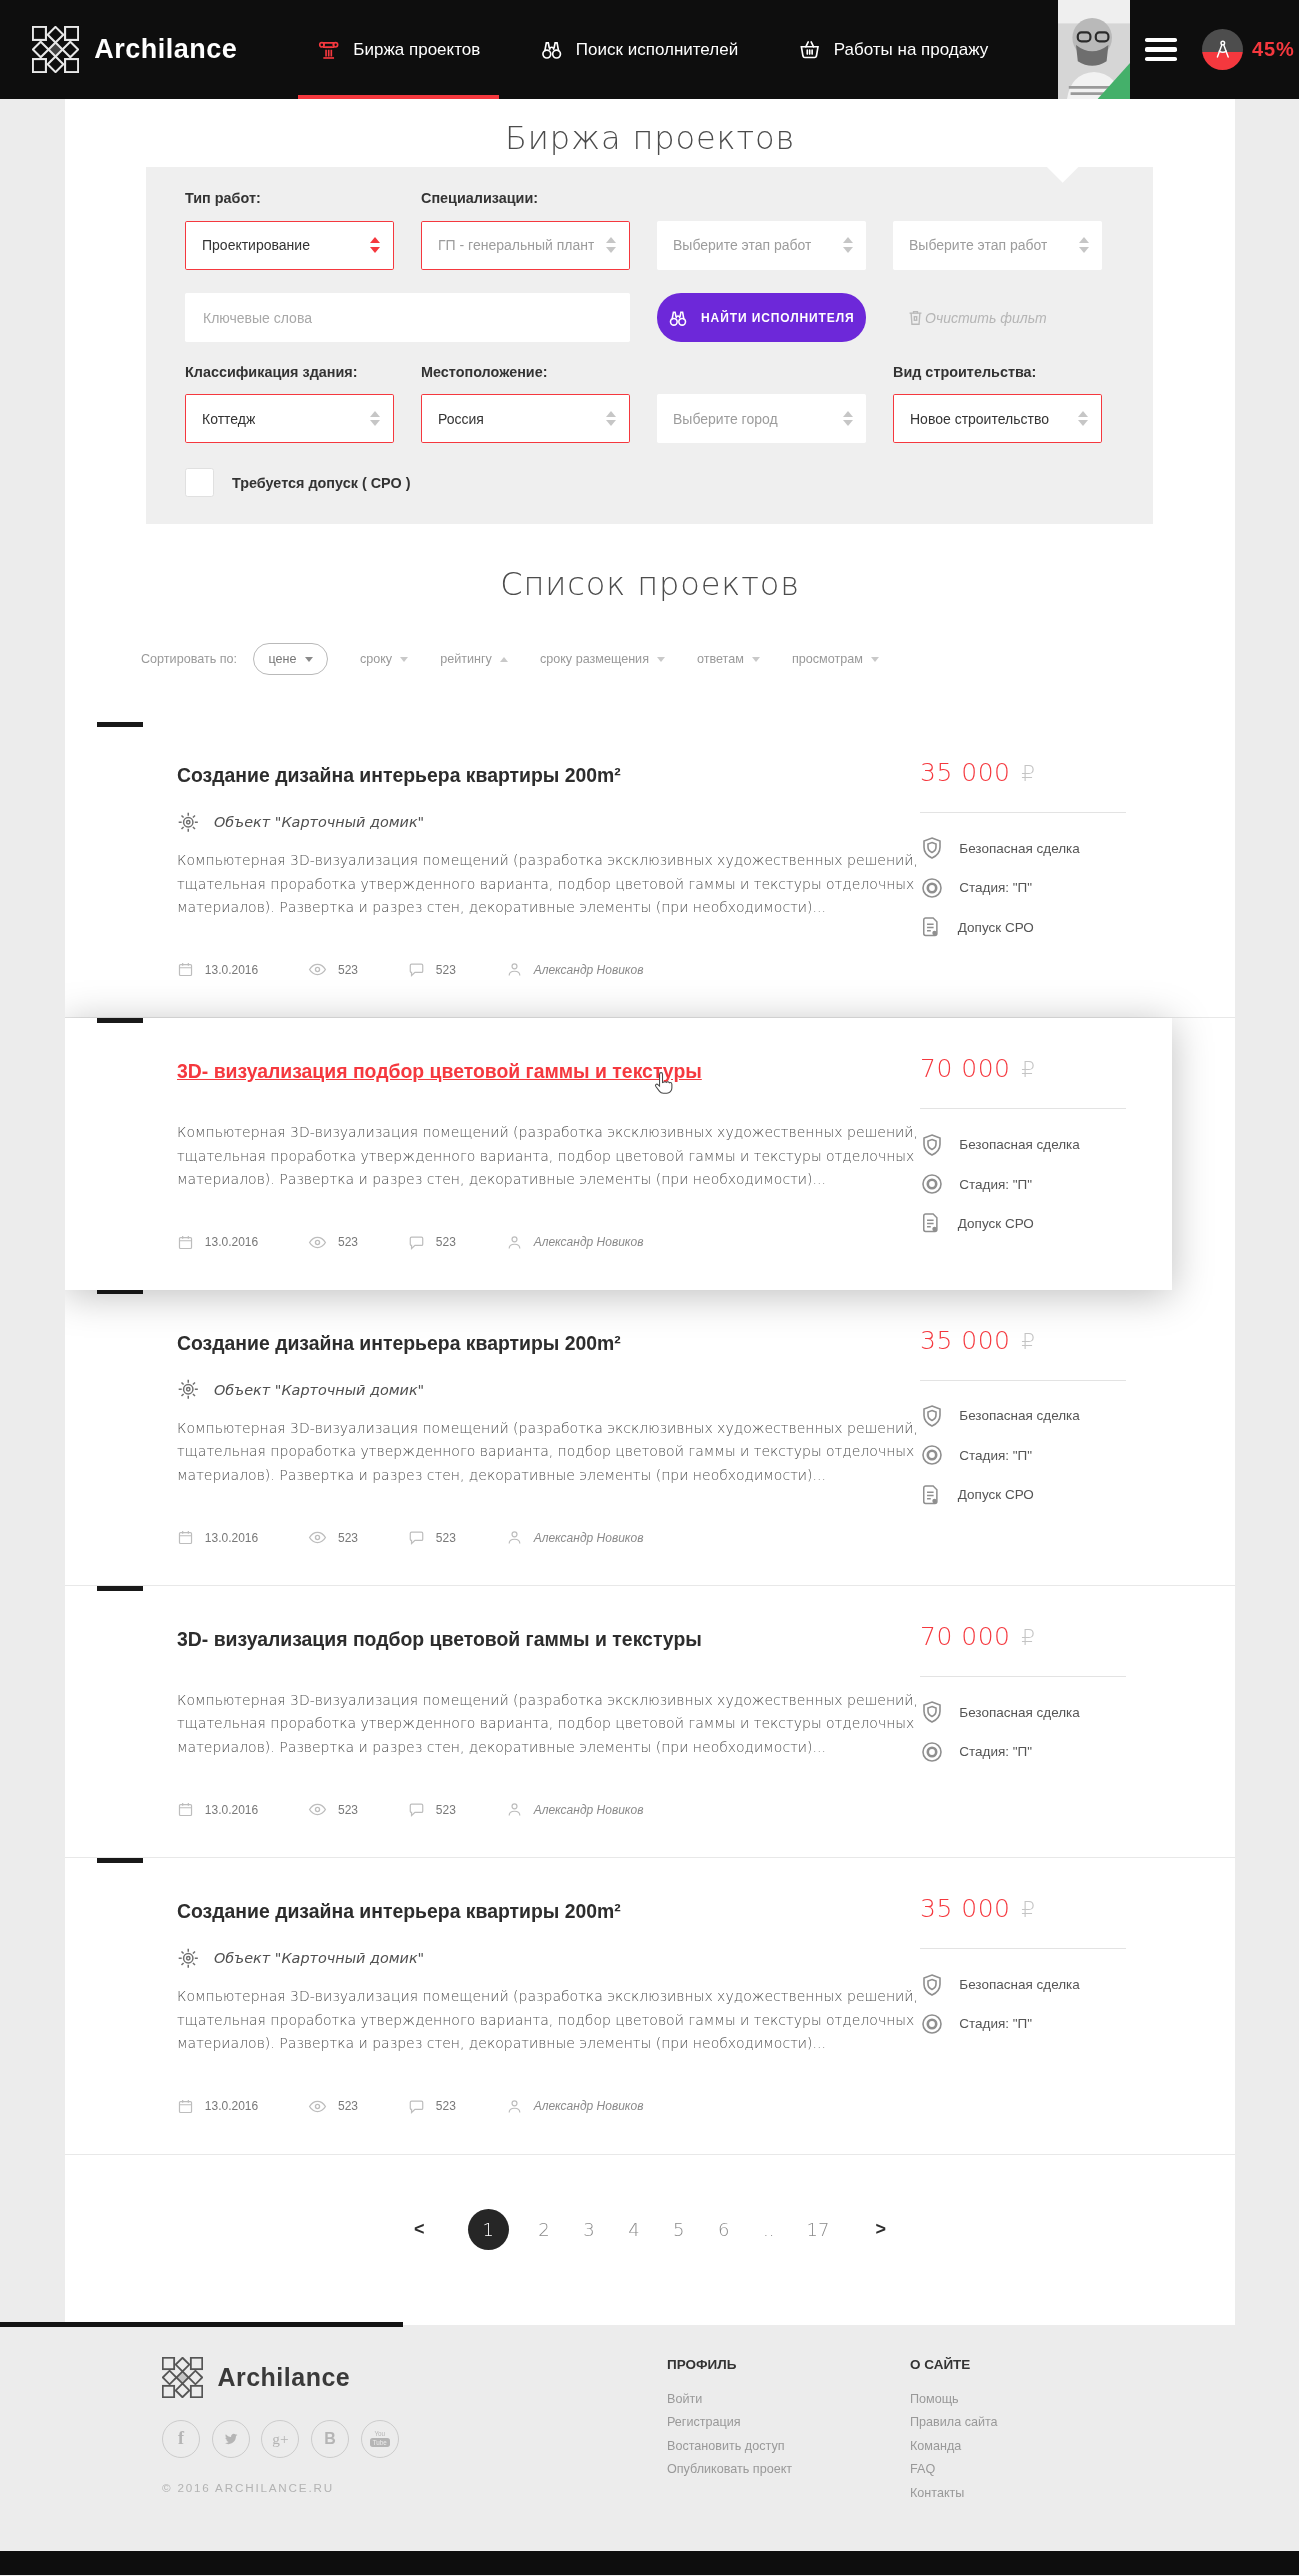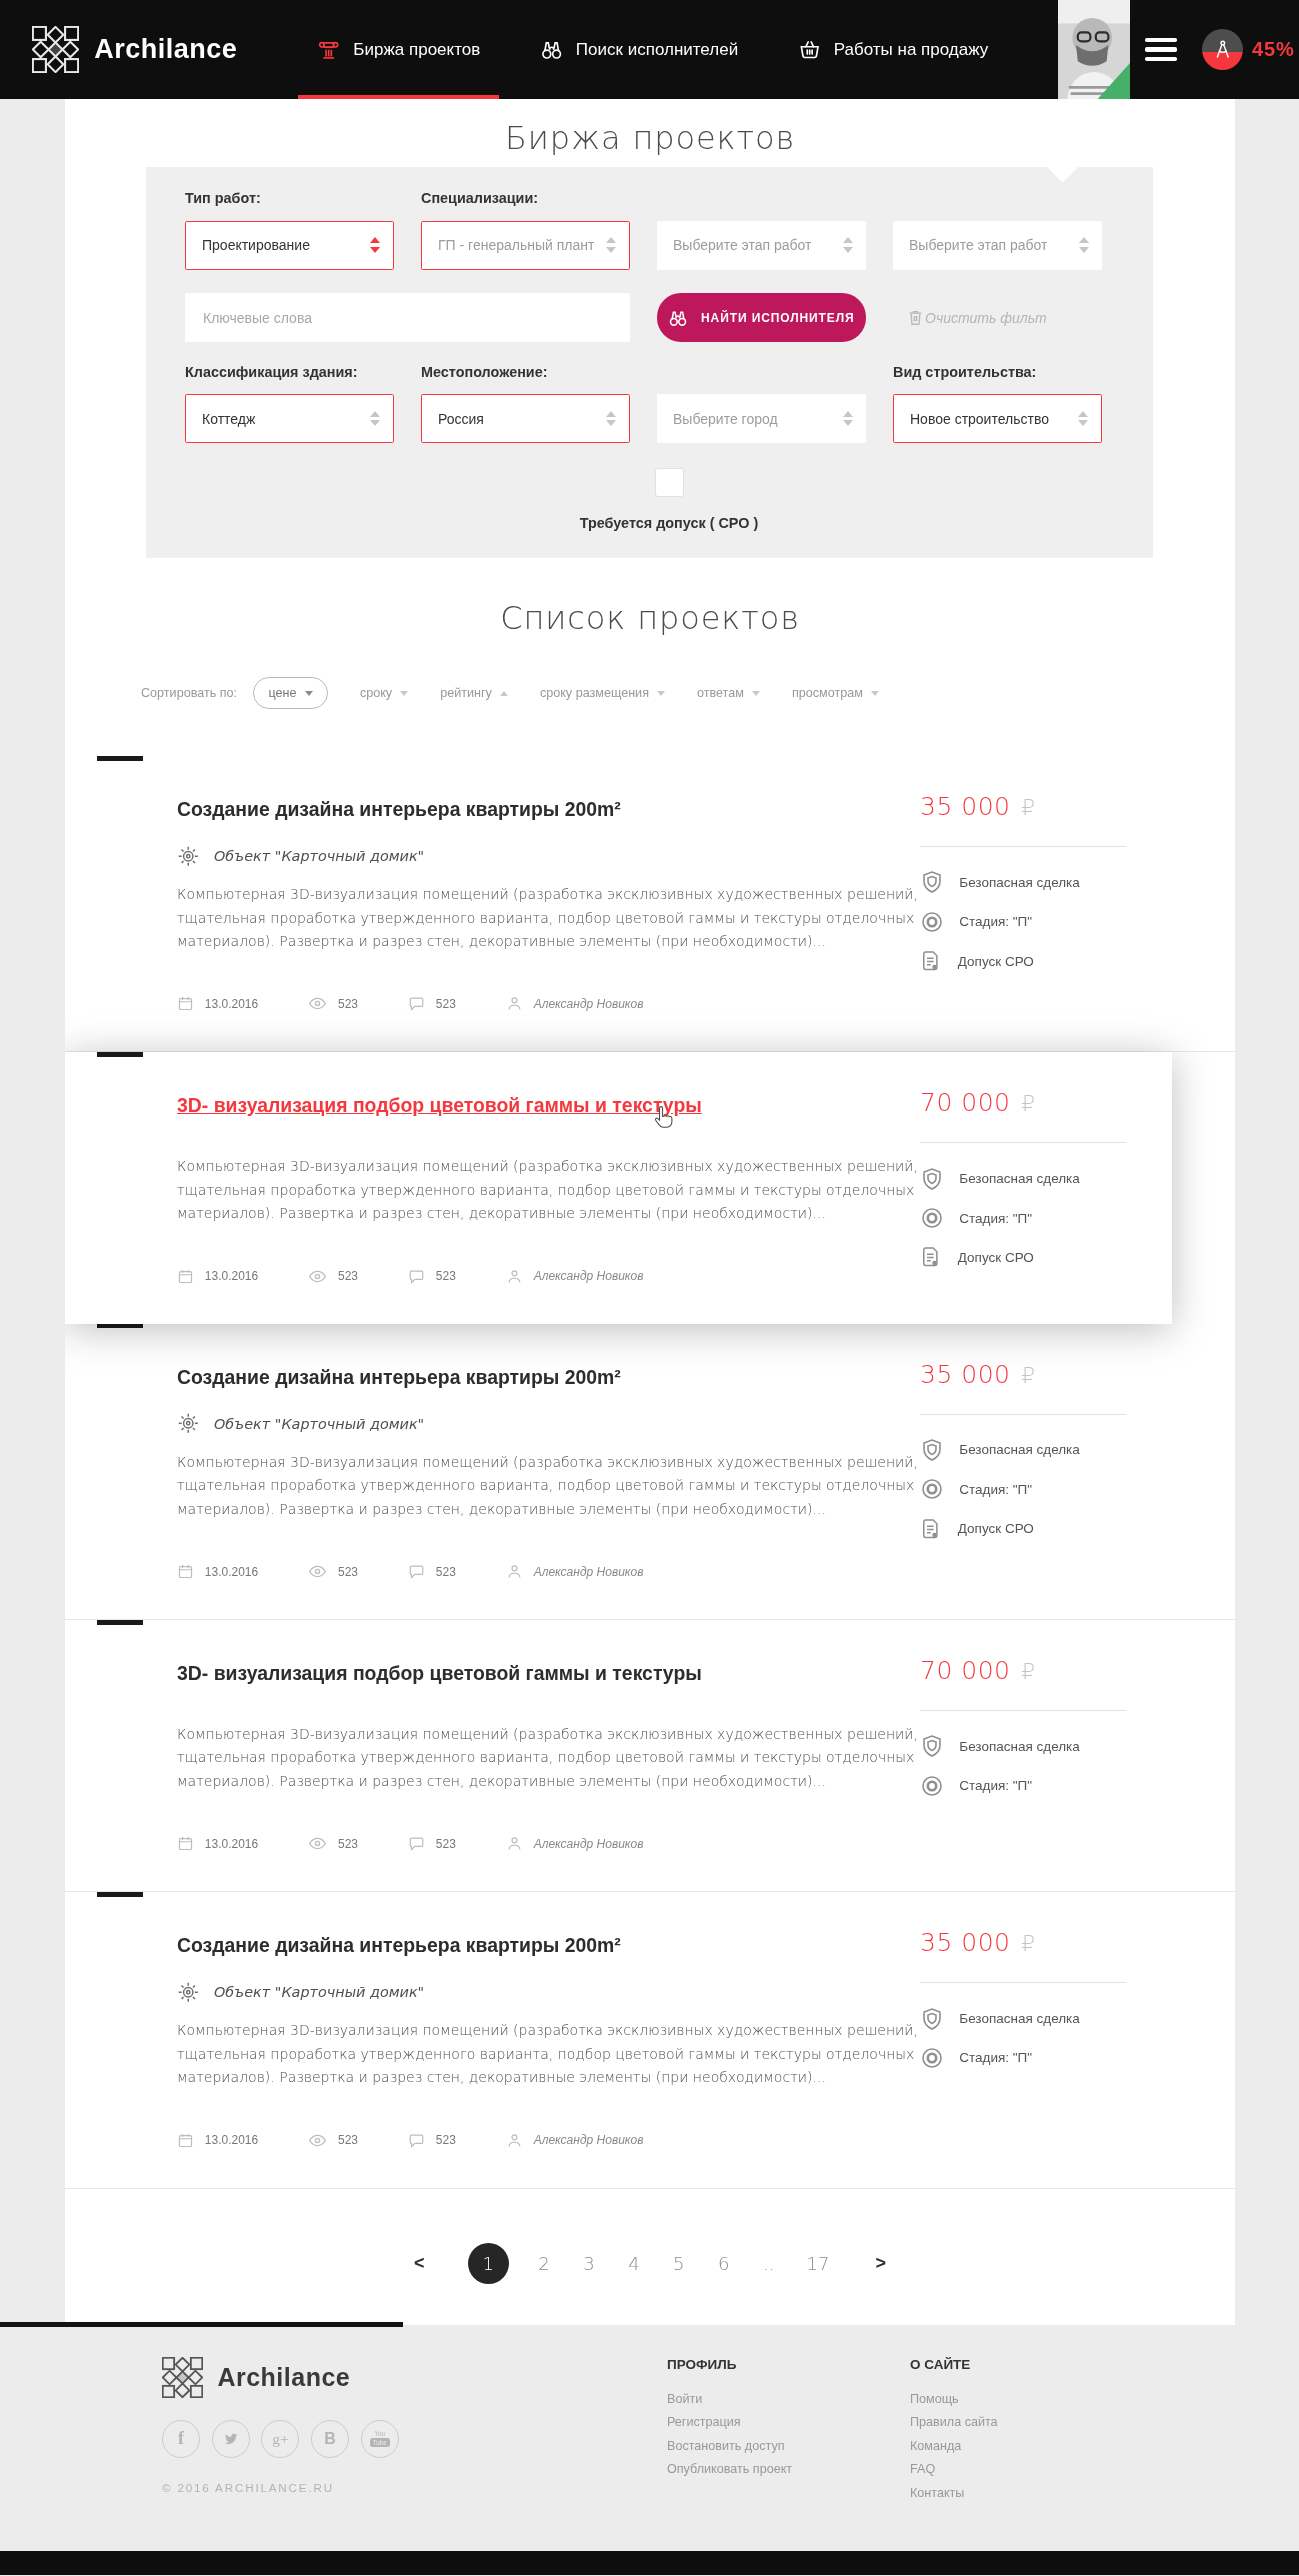--- a/index.html
+++ b/index.html
@@ -38,28 +38,28 @@
   .sel .muted, .muted { color:#9c9c9c; }
   .arr { margin-left:auto; display:flex; flex-direction:column; gap:3.6px; flex:none; padding-left:7.2px; }
   .arr i { width:0; height:0; border-left:5.4px solid transparent; border-right:5.4px solid transparent; }
   .arr .u { border-bottom:6.3px solid #c6c6c6; }
   .arr .d { border-top:6.3px solid #c6c6c6; }
   .arr.red-a .u { border-bottom-color:#f5383e; }
   .arr.red-a .d { border-top-color:#f5383e; }
   .row2 { margin-top:23.4px; align-items:center; }
   .kw-input { width:445px; height:49px; border:none; background:#fff; padding:0 18px; font-size:14px; color:#333; font-family:"Liberation Sans",sans-serif; border-radius:1.8px; }
   .kw-input::placeholder { color:#a8a8a8; }
-  .find-btn { width:209px; height:49px; margin-left:27px; border:none; border-radius:24px; background:#be185d; color:#fff; font-size:12px; font-weight:bold; letter-spacing:0.9px; display:flex; align-items:center; justify-content:center; gap:12.6px; cursor:pointer; font-family:"Liberation Sans",sans-serif; }
+  .find-btn { width:209px; height:49px; margin-left:27px; border:none; border-radius:24px; background:#6d28d9; color:#fff; font-size:12px; font-weight:bold; letter-spacing:0.9px; display:flex; align-items:center; justify-content:center; gap:12.6px; cursor:pointer; font-family:"Liberation Sans",sans-serif; }
   .clear { margin-left:40px; display:flex; align-items:center; gap:0; color:#b5b5b5; font-size:14px; font-style:italic; cursor:pointer; }
   .adv-row { margin-top:23.4px; display:flex; align-items:center; }
   .adv-label { font-size:14.4px; font-weight:bold; color:#333; }
   .adv-circle { width:41px; height:41px; border-radius:50%; background:#fff; box-shadow:0 1.8px 5.4px rgba(0,0,0,.08); display:flex; align-items:center; justify-content:center; margin-left:23.4px; cursor:pointer; }
   .adv-line { flex:1; height:0.9px; background:#dcdcdc; margin:0 50px 0 21.6px; }
   .labels2 { margin-top:21.6px; }
-  .chk-row { margin-top:25px; display:flex; align-items:center; gap:18px;flex-direction:column; }
+  .chk-row { margin-top:25px; display:flex; align-items:center; gap:18px; }
   .checkbox { width:29px; height:29px; background:#fff; border:0.9px solid #e0e0e0; border-radius:2.7px; cursor:pointer; }
   .chk-label { font-size:14.4px; font-weight:bold; color:#333; }
 
   
   .sort { margin:40px 0 0 76px; display:flex; align-items:center; font-size:12.6px; color:#999; }
   .sort-label { margin-right:16px; }
   .pill { border:0.9px solid #b9b9b9; border-radius:16px; padding:8px 14.4px; display:flex; align-items:center; gap:8px; color:#777; cursor:pointer; }
   .sort-opt { display:flex; align-items:center; gap:8px; margin-left:32px; cursor:pointer; }
   .tri-d { width:0; height:0; border-left:4.5px solid transparent; border-right:4.5px solid transparent; border-top:5.4px solid #c9c9c9; }
   .tri-u { width:0; height:0; border-left:4.5px solid transparent; border-right:4.5px solid transparent; border-bottom:5.4px solid #c9c9c9; }

